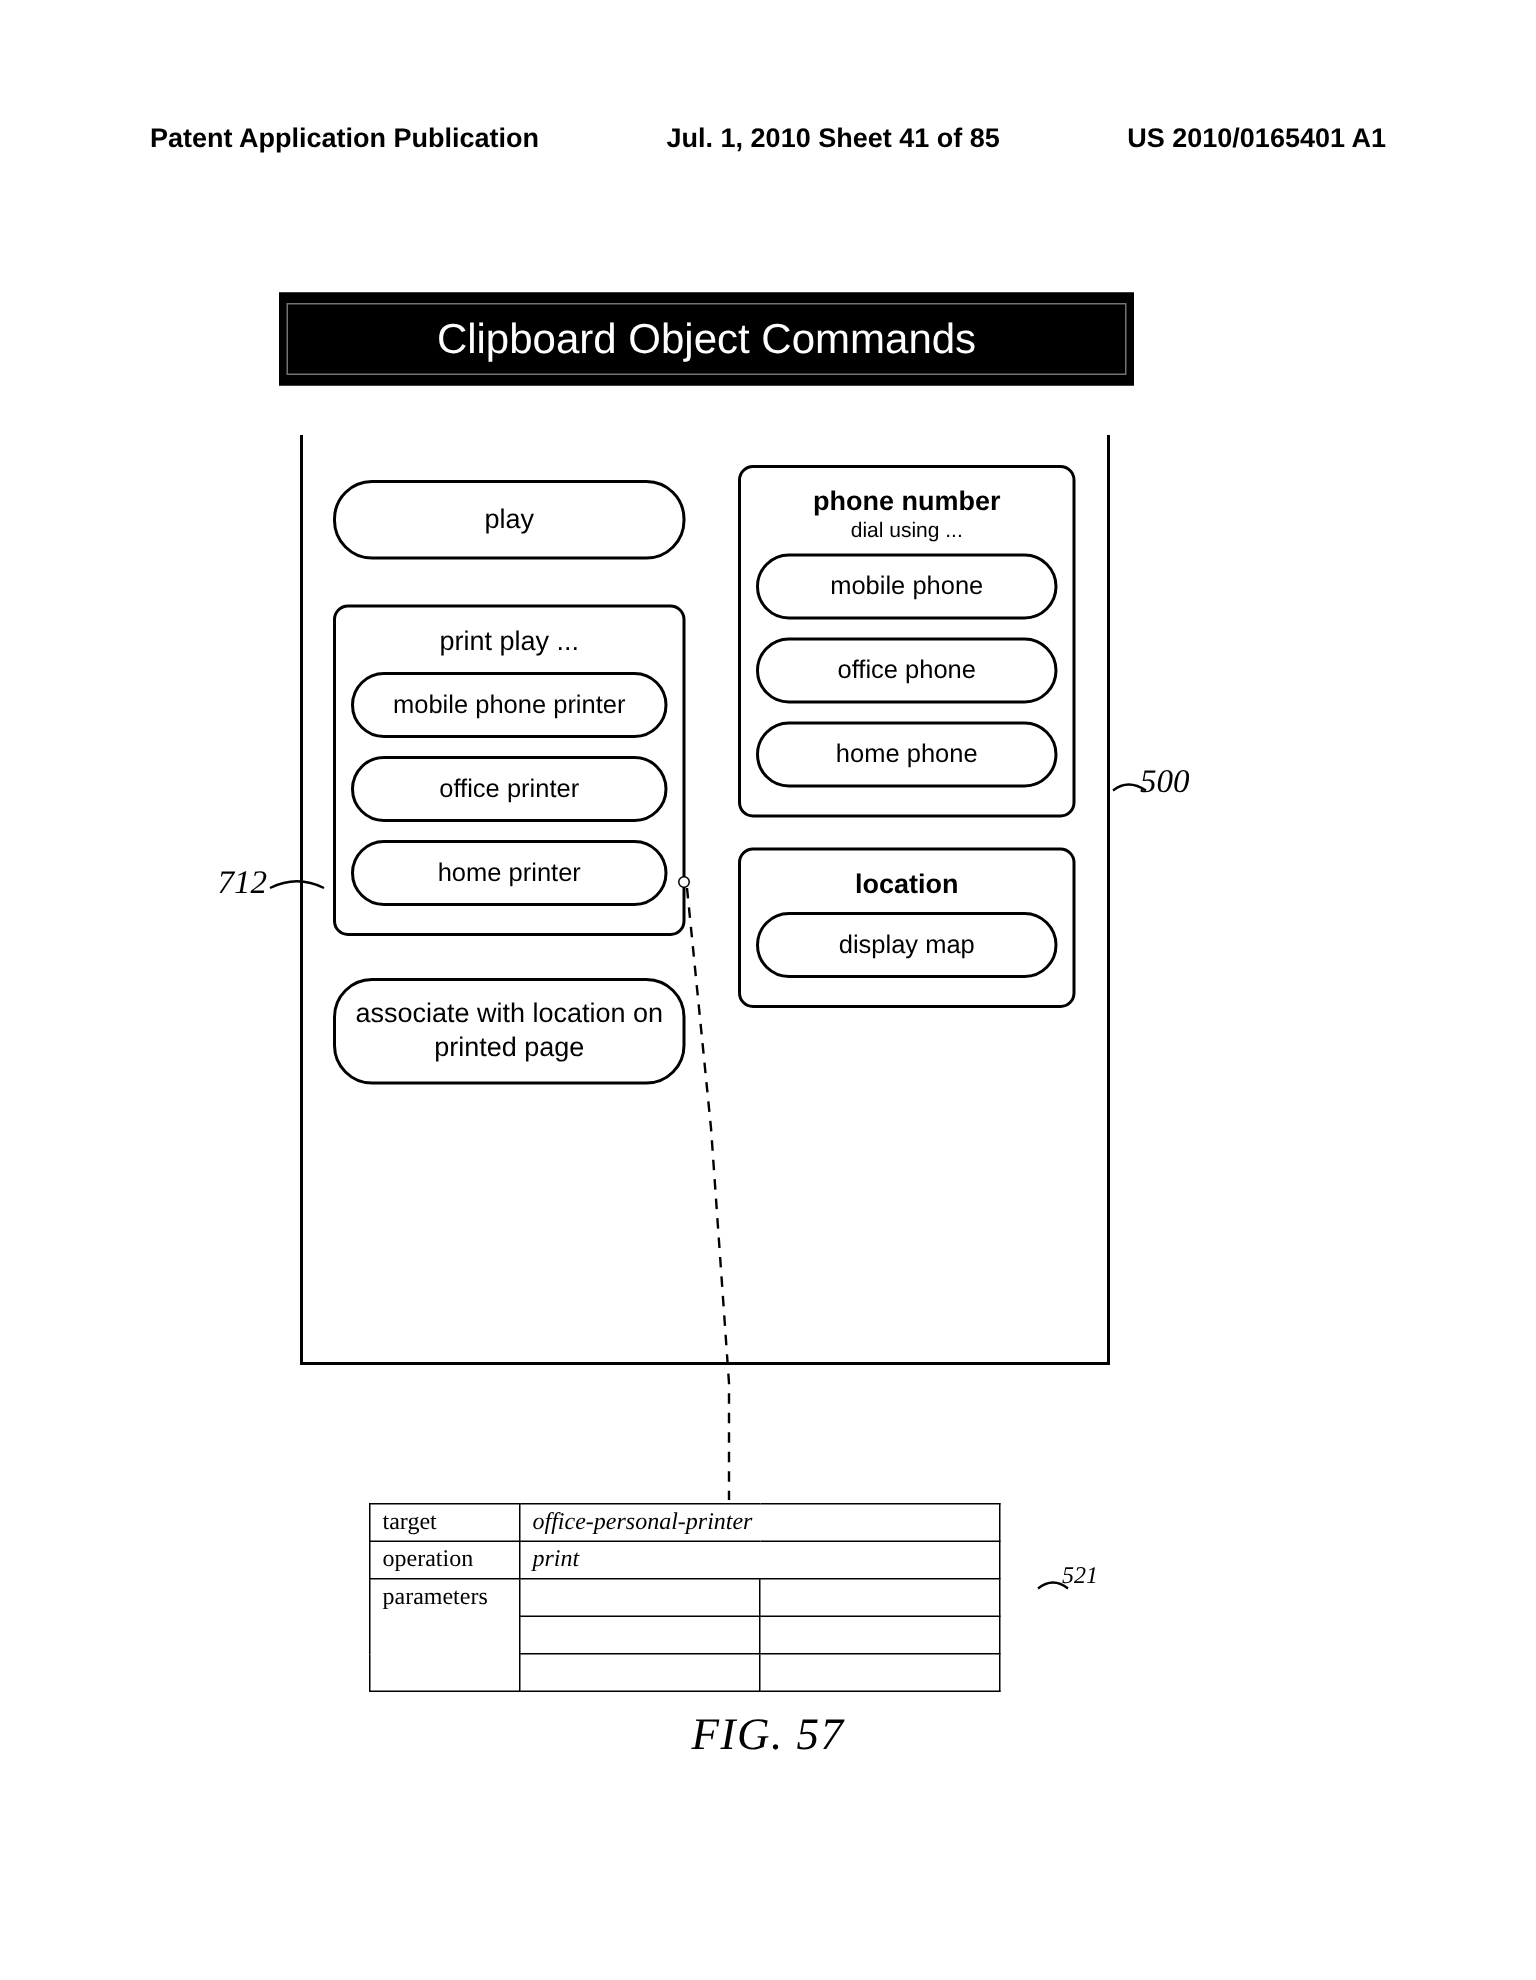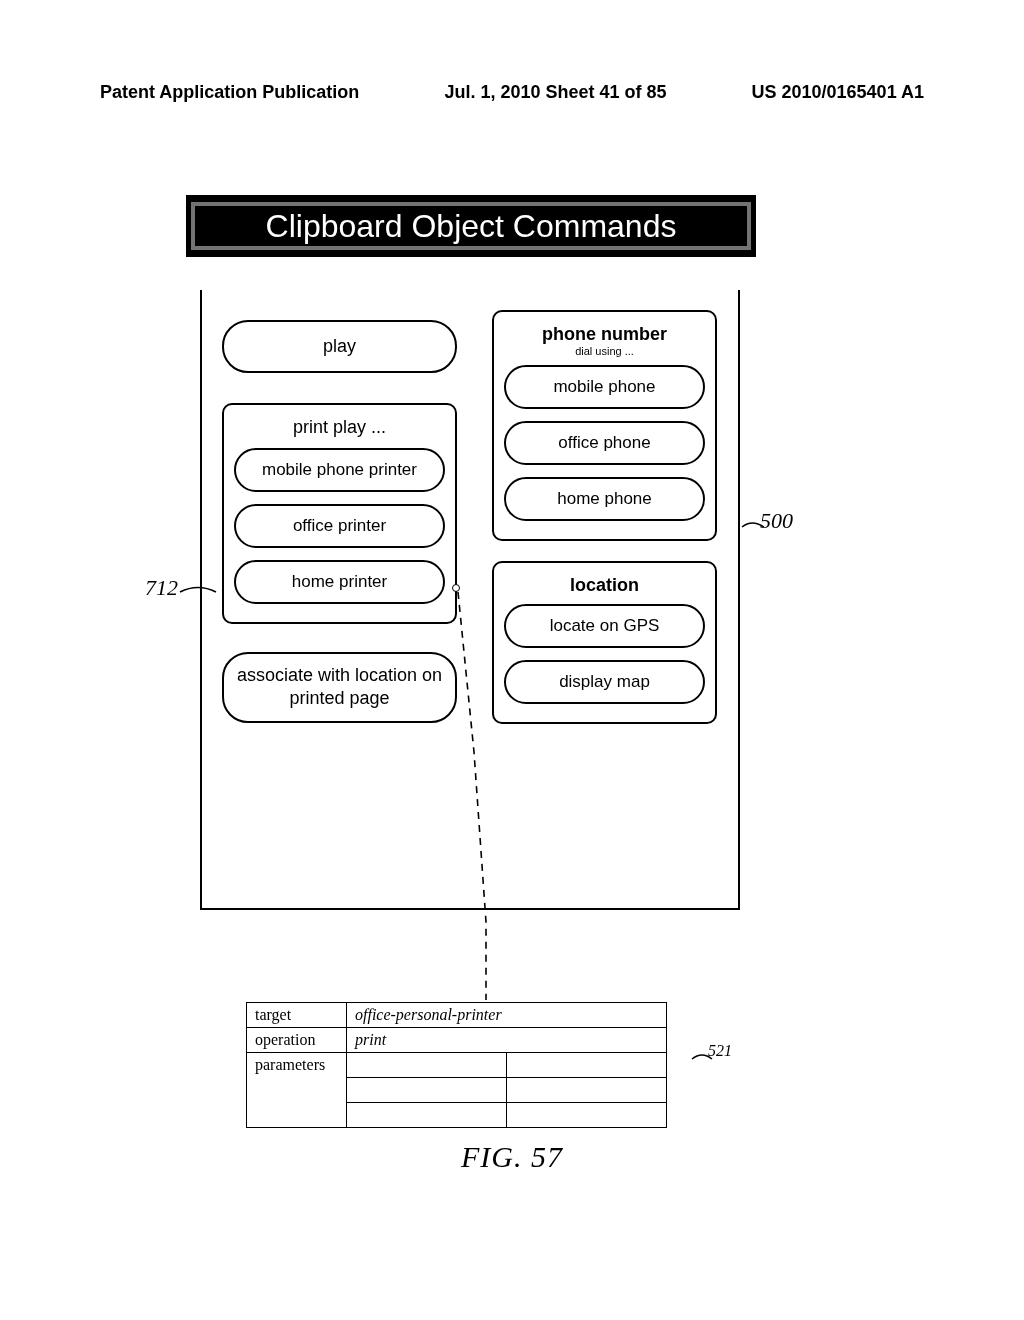--- a/index.html
+++ b/index.html
@@ -30,23 +30,23 @@
       border: 3px solid #000;
       background: #000;
       display: flex;
       align-items: center;
       justify-content: center;
     }
     .banner-inner {
       width: 560px;
       height: 48px;
       background: #000;
-      border: 4px solid #737373;
+      border: 1px solid #737373;
       color: #fff;
-      font-size: 32px;
+      font-size: 28px;
       display: flex;
       align-items: center;
       justify-content: center;
     }
     .main-panel {
       position: absolute;
       top: 290px;
       left: 200px;
       width: 540px;
       height: 620px;
@@ -90,21 +90,21 @@
       font-size: 18px;
       margin-bottom: 10px;
     }
     .group-title-bold {
       text-align: center;
       font-weight: bold;
       font-size: 18px;
     }
     .group-sub {
       text-align: center;
-      font-size: 11px;
+      font-size: 14px;
       margin-bottom: 8px;
     }
     .ref-712 {
       position: absolute;
       top: 575px;
       left: 145px;
       font-style: italic;
       font-family: 'Comic Sans MS', cursive;
       font-size: 22px;
       text-align: right;
@@ -214,21 +214,20 @@
     <div class="group-box">
       <div class="group-title-bold">phone number</div>
       <div class="group-sub">dial using ...</div>
       <div class="pill pill-small">mobile phone</div>
       <div class="pill pill-small">office phone</div>
       <div class="pill pill-small">home phone</div>
     </div>
 
     <div class="group-box" style="margin-top: 10px;">
       <div class="group-title-bold" style="margin-bottom:8px;">location</div>
-      <div class="pill pill-small">locate on GPS</div>
       <div class="pill pill-small">display map</div>
     </div>
   </div>
 </div>
 
 <div class="ref-712">712</div>
 <svg class="lead-712">
     <path d="M2 7 Q 20 -2 38 7" stroke="#000" stroke-width="1.5" fill="none"></path>
   </svg>
 

